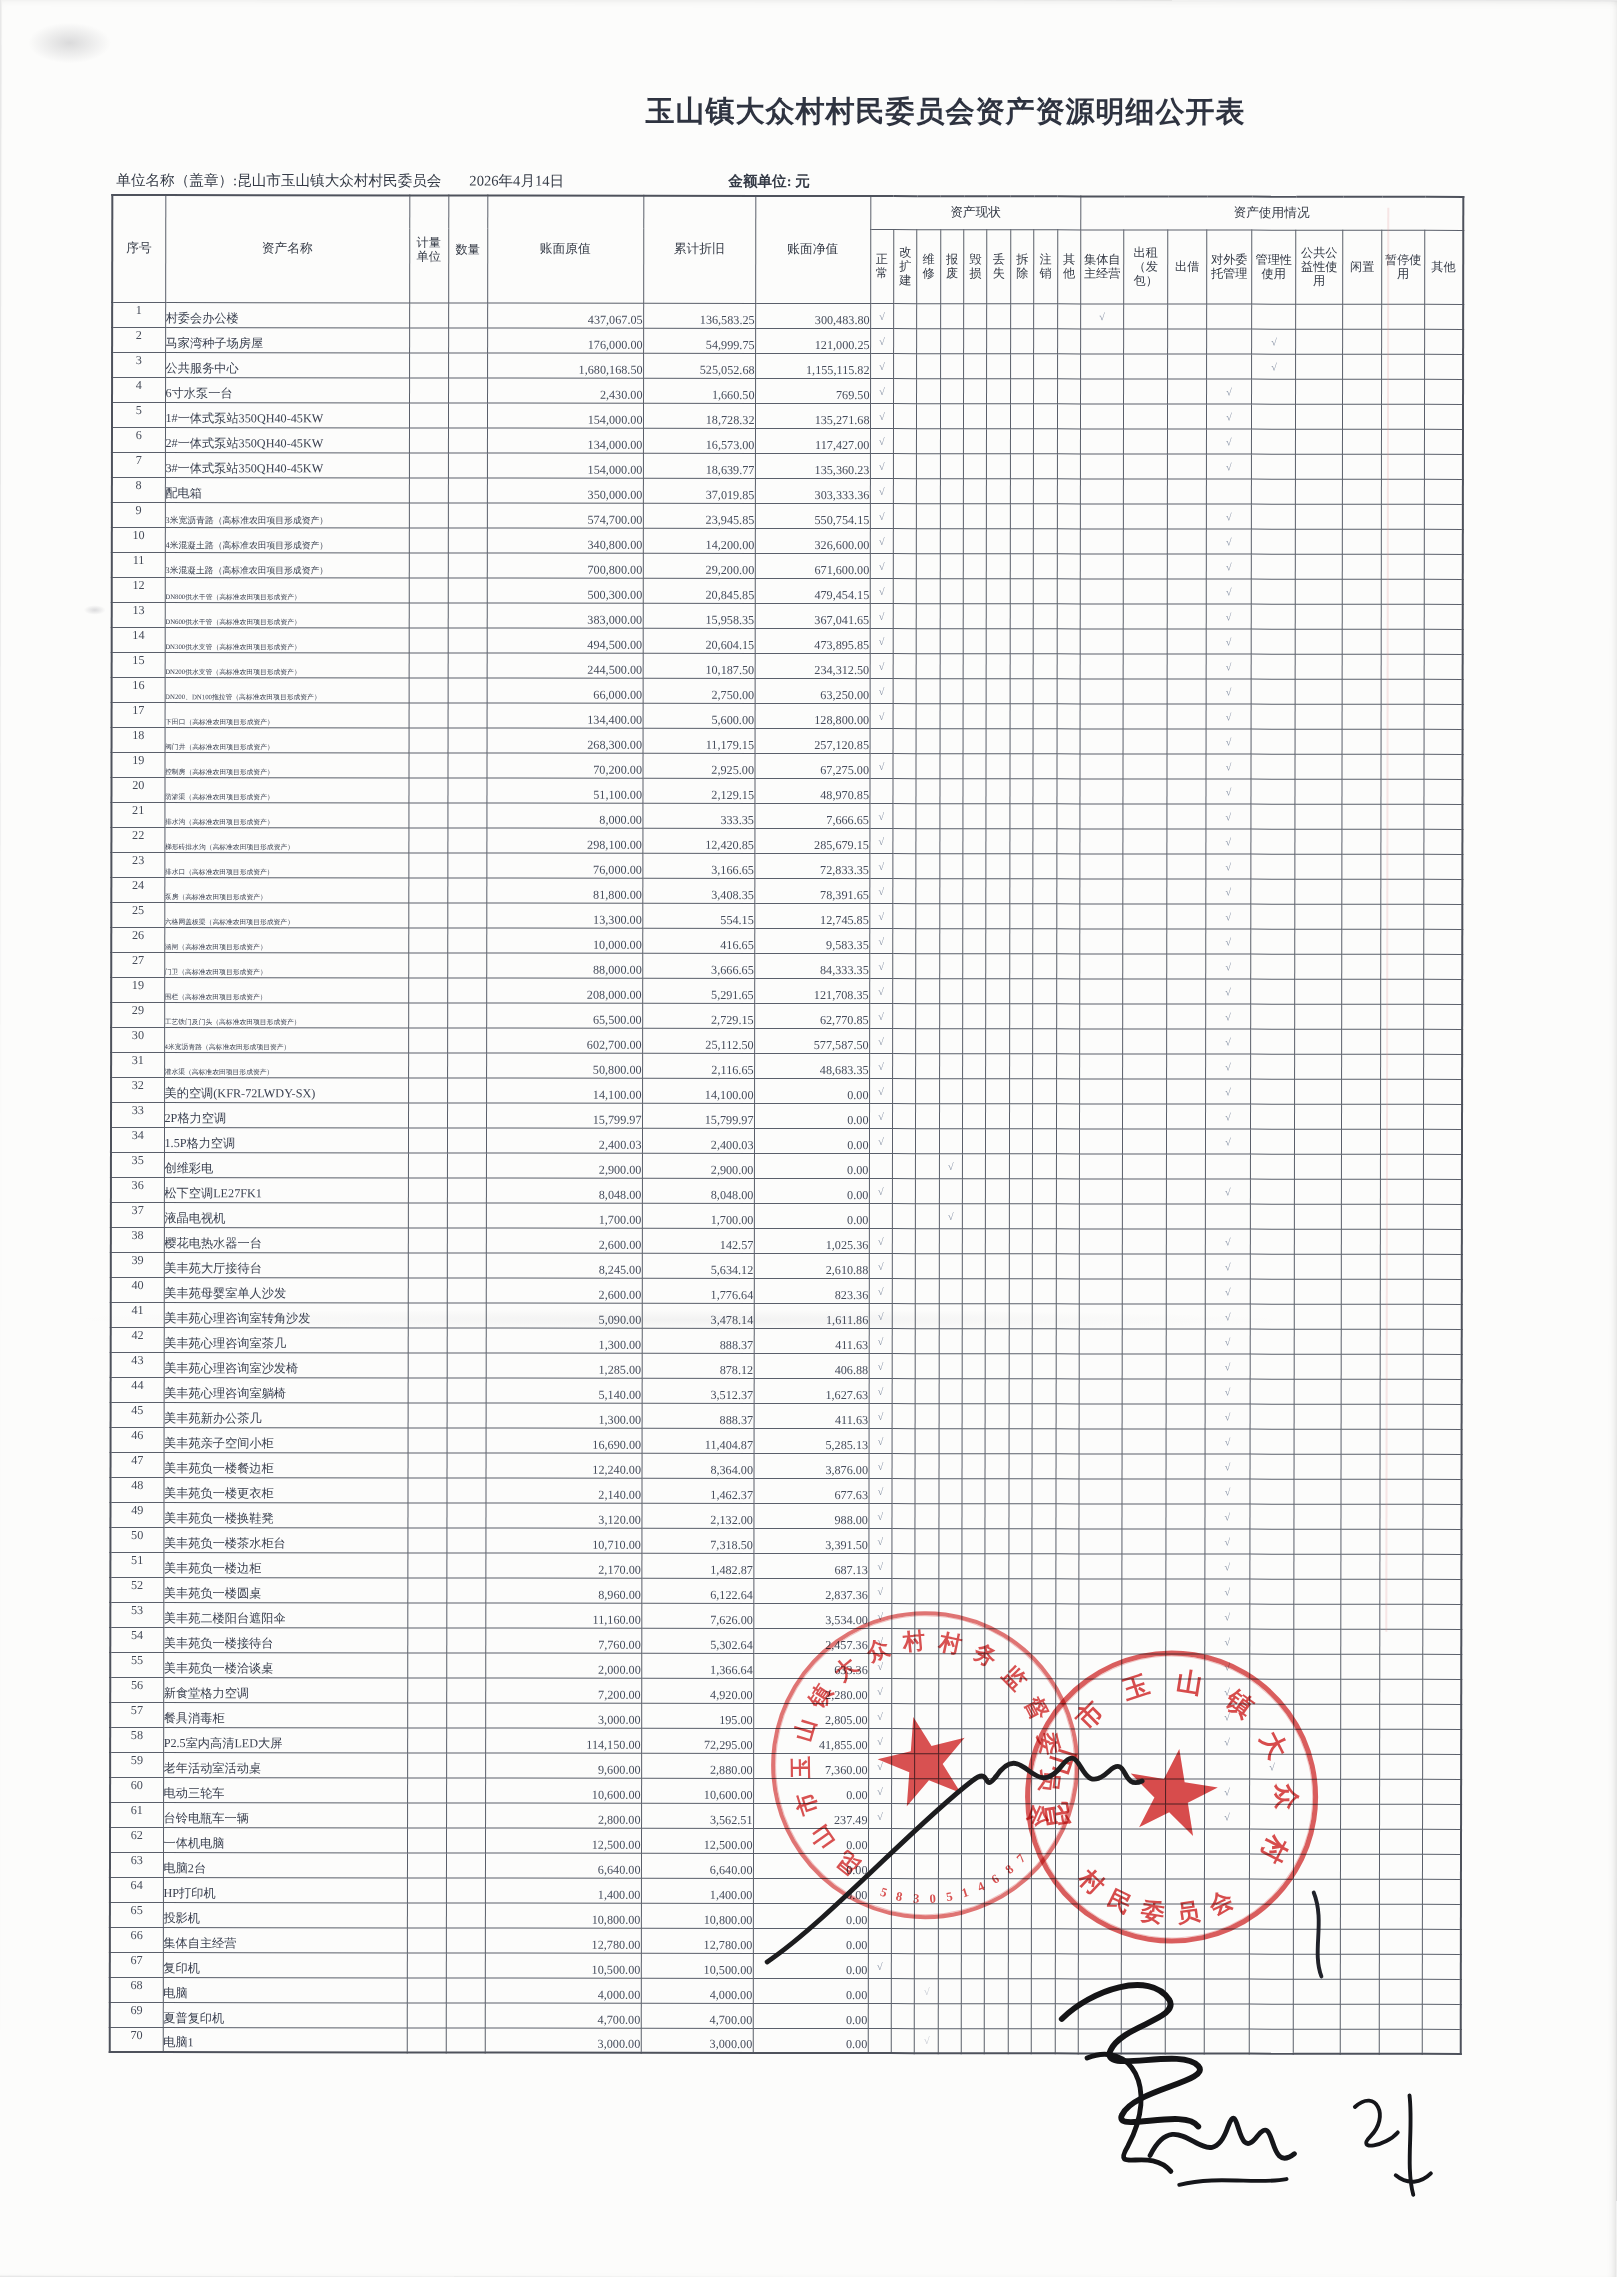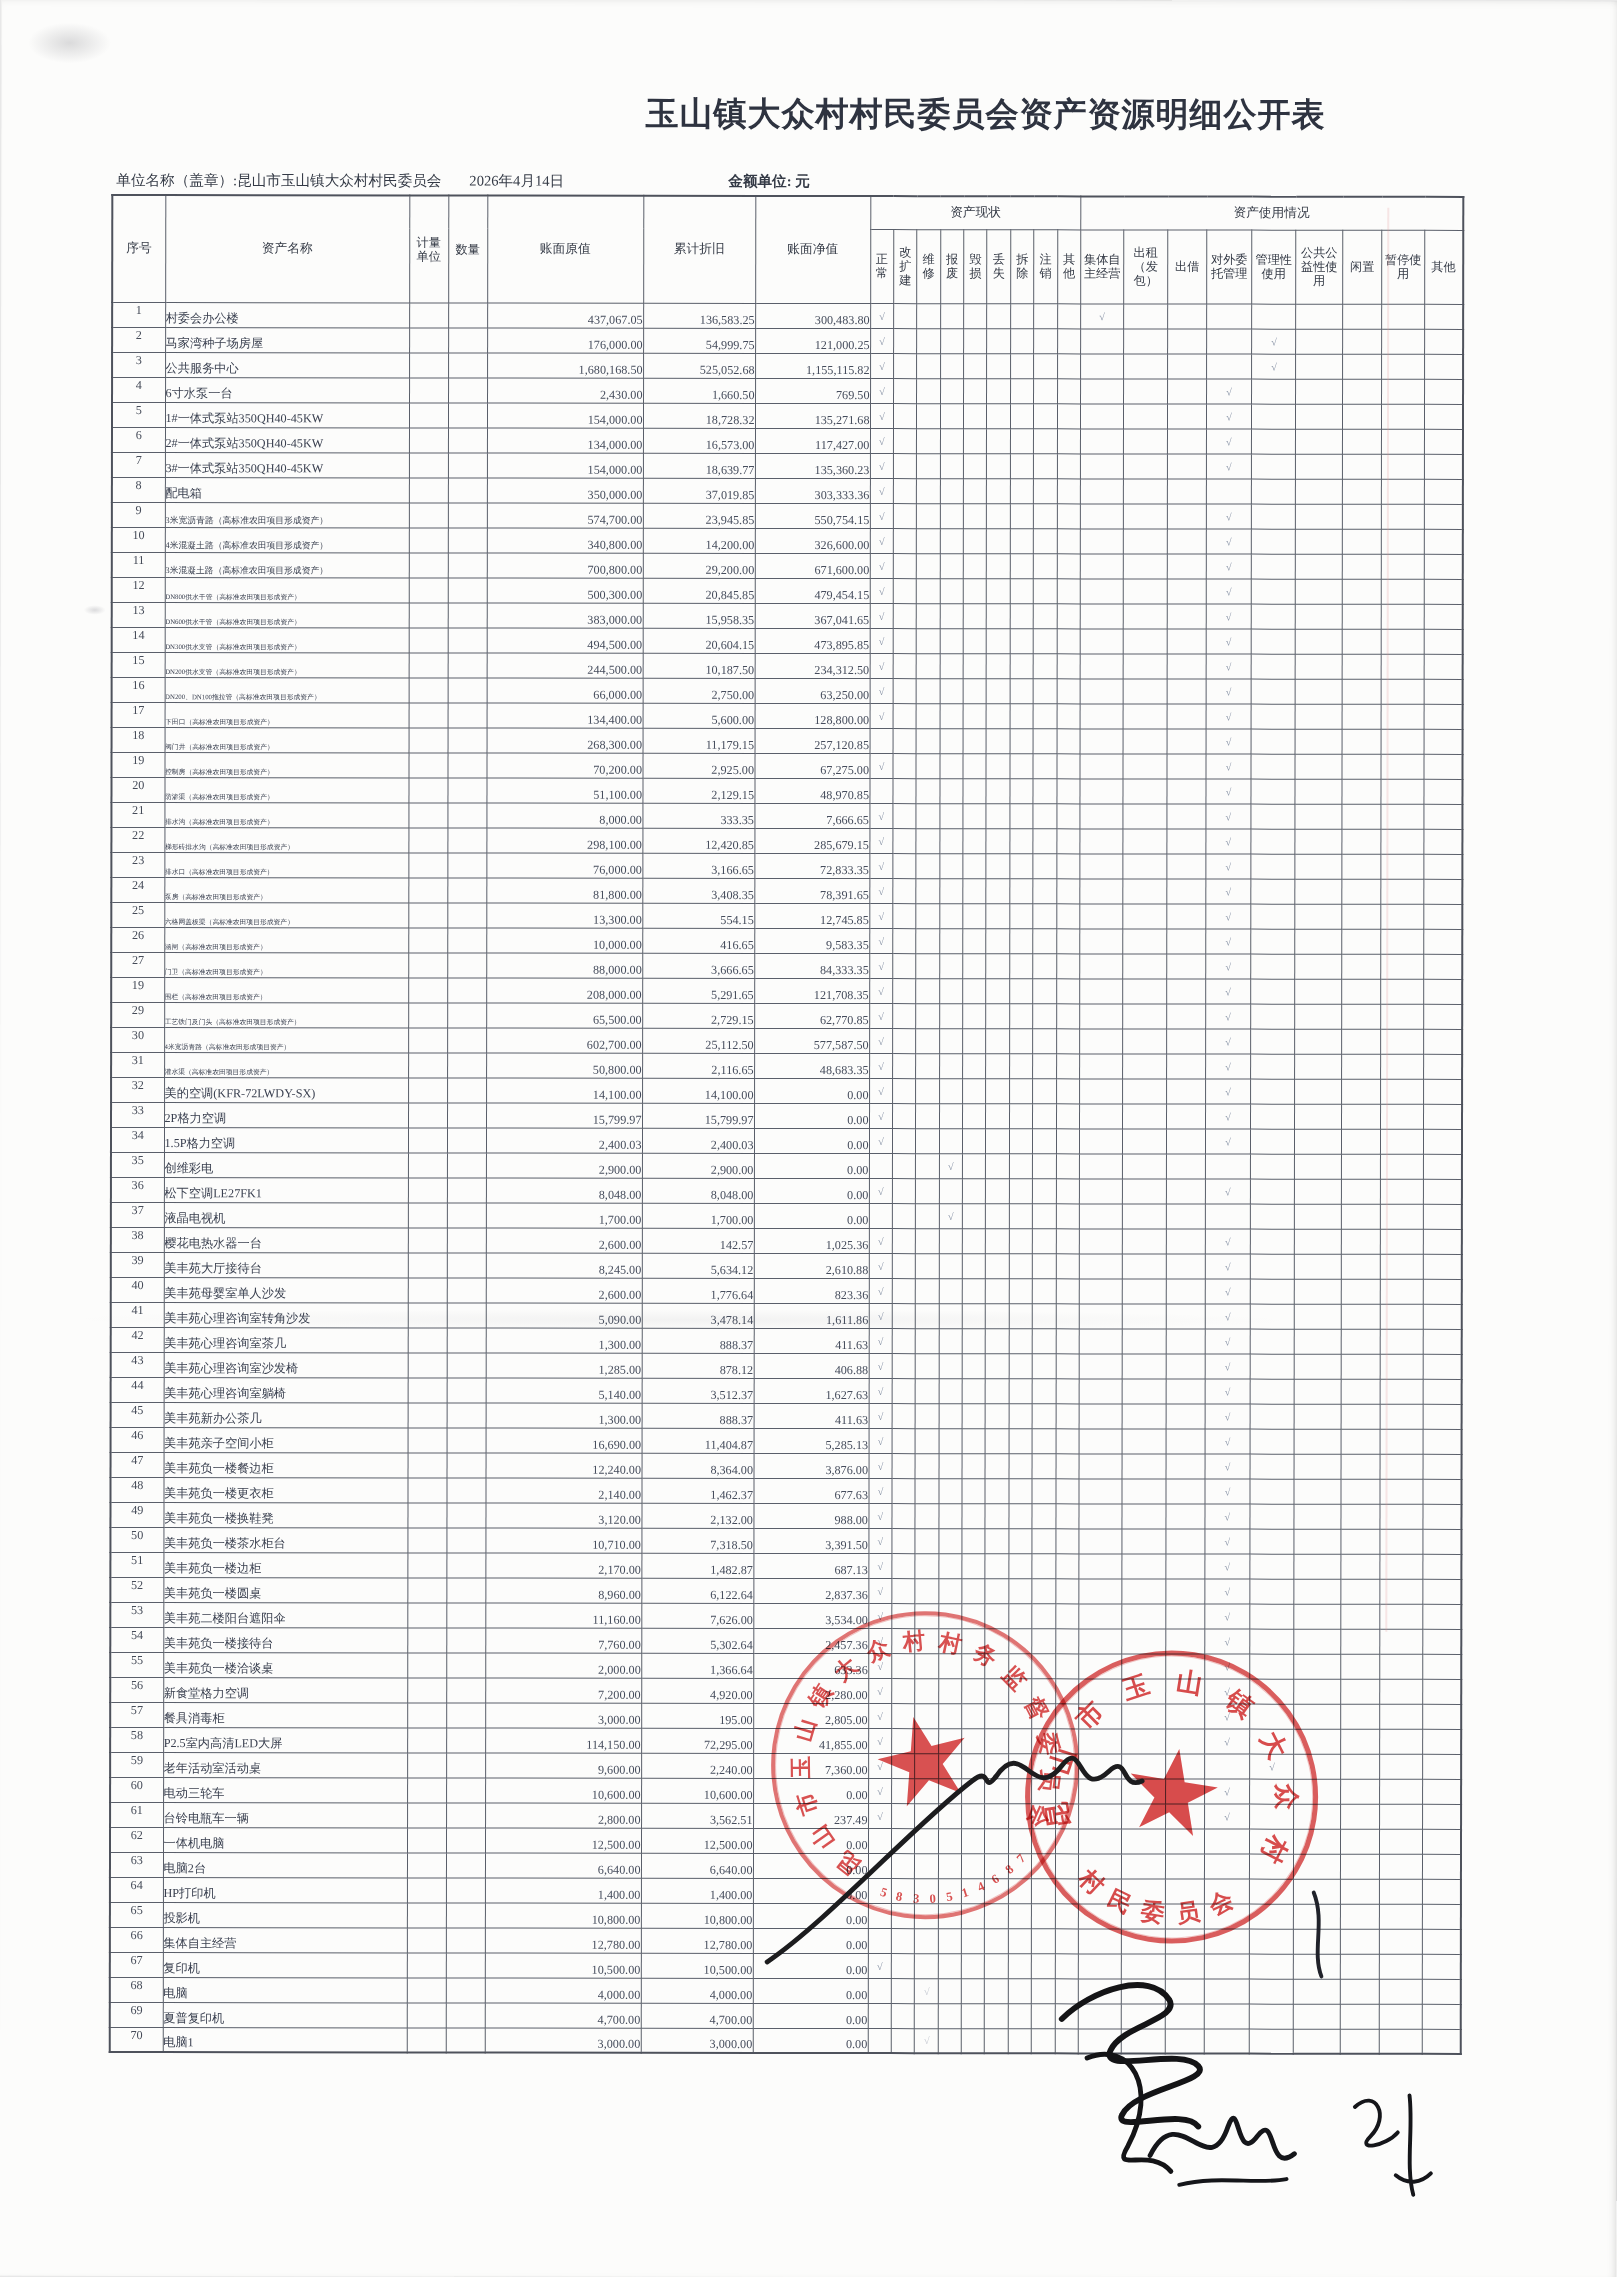--- a/index.html
+++ b/index.html
@@ -15,21 +15,21 @@
   }
   .page::before{
     content:"";position:absolute;inset:0;pointer-events:none;
     background:
       radial-gradient(ellipse 59px 29px at 68px 44px, rgba(140,140,145,.30), transparent 70%),
       radial-gradient(ellipse 15.6px 6.8px at 94px 611px, rgba(120,120,130,.25), transparent 70%),
       radial-gradient(ellipse 878px 15.6px at 683px 1320px, rgba(110,110,120,.07), transparent 70%);
   }
   .doc-title{
     position:absolute;left:644px;top:92px;width:546px;
-    font-size:33px;font-weight:bold;letter-spacing:1px;color:#2e3340;white-space:nowrap;
+    font-size:29px;font-weight:bold;letter-spacing:1px;color:#2e3340;white-space:nowrap;
   }
   .meta-line{position:absolute;top:172px;left:115px;width:1365px;font-size:14.6px;color:#343a46;}
   .meta-unit{position:absolute;left:0;top:0;white-space:nowrap;}
   .meta-date{position:absolute;left:353px;top:0;white-space:nowrap;}
   .meta-cur{position:absolute;left:612px;top:0;white-space:nowrap;font-weight:bold;}
 
   table.sheet{
     position:absolute;left:110px;top:195px;width:1350px;
     border-collapse:collapse;table-layout:fixed;
   }
@@ -1709,21 +1709,21 @@
           <td class="c-chk"></td>
           <td class="c-chk"></td>
           <td class="c-chk"></td>
         </tr>
         <tr>
       <td class="c-seq">59</td>
       <td class="c-name">老年活动室活动桌</td>
       <td></td>
       <td></td>
       <td class="c-num">9,600.00</td>
-      <td class="c-num">2,240.00</td>
+      <td class="c-num">2,880.00</td>
       <td class="c-num">7,360.00</td>
       <td class="c-chk"><span class="check">√</span></td>
           <td class="c-chk"></td>
           <td class="c-chk"></td>
           <td class="c-chk"></td>
           <td class="c-chk"></td>
           <td class="c-chk"></td>
           <td class="c-chk"></td>
           <td class="c-chk"></td>
           <td class="c-chk"></td>

